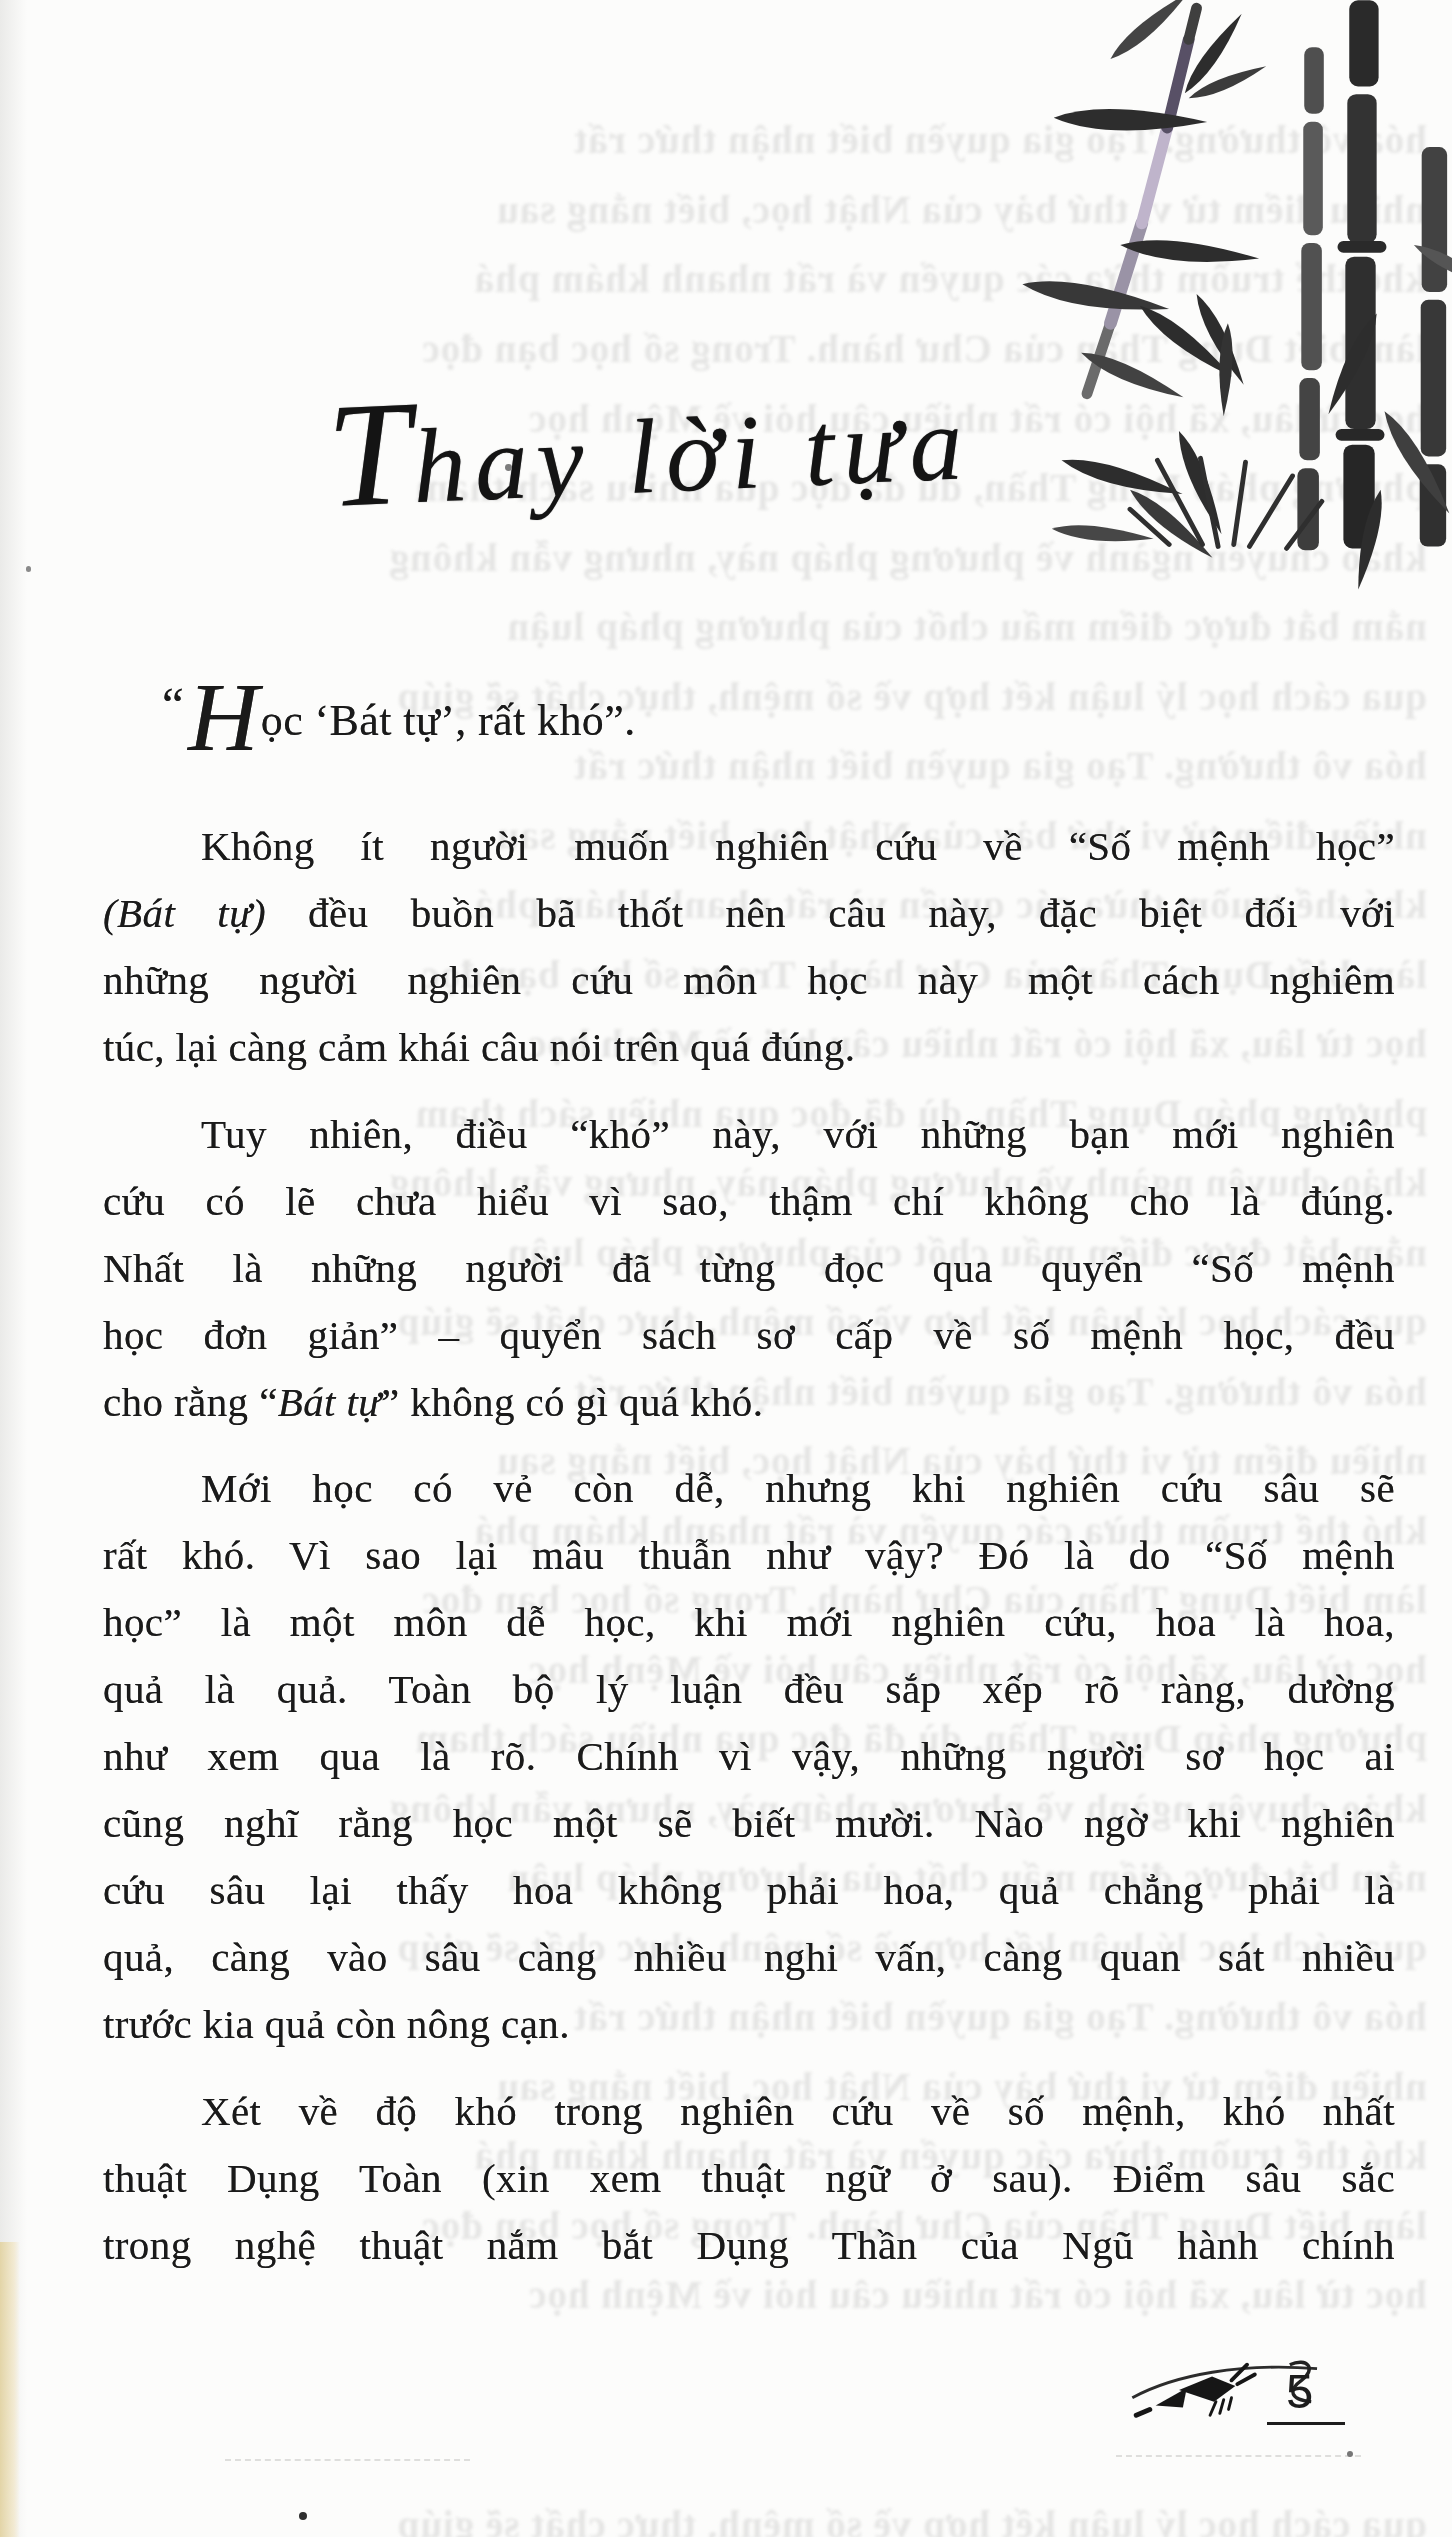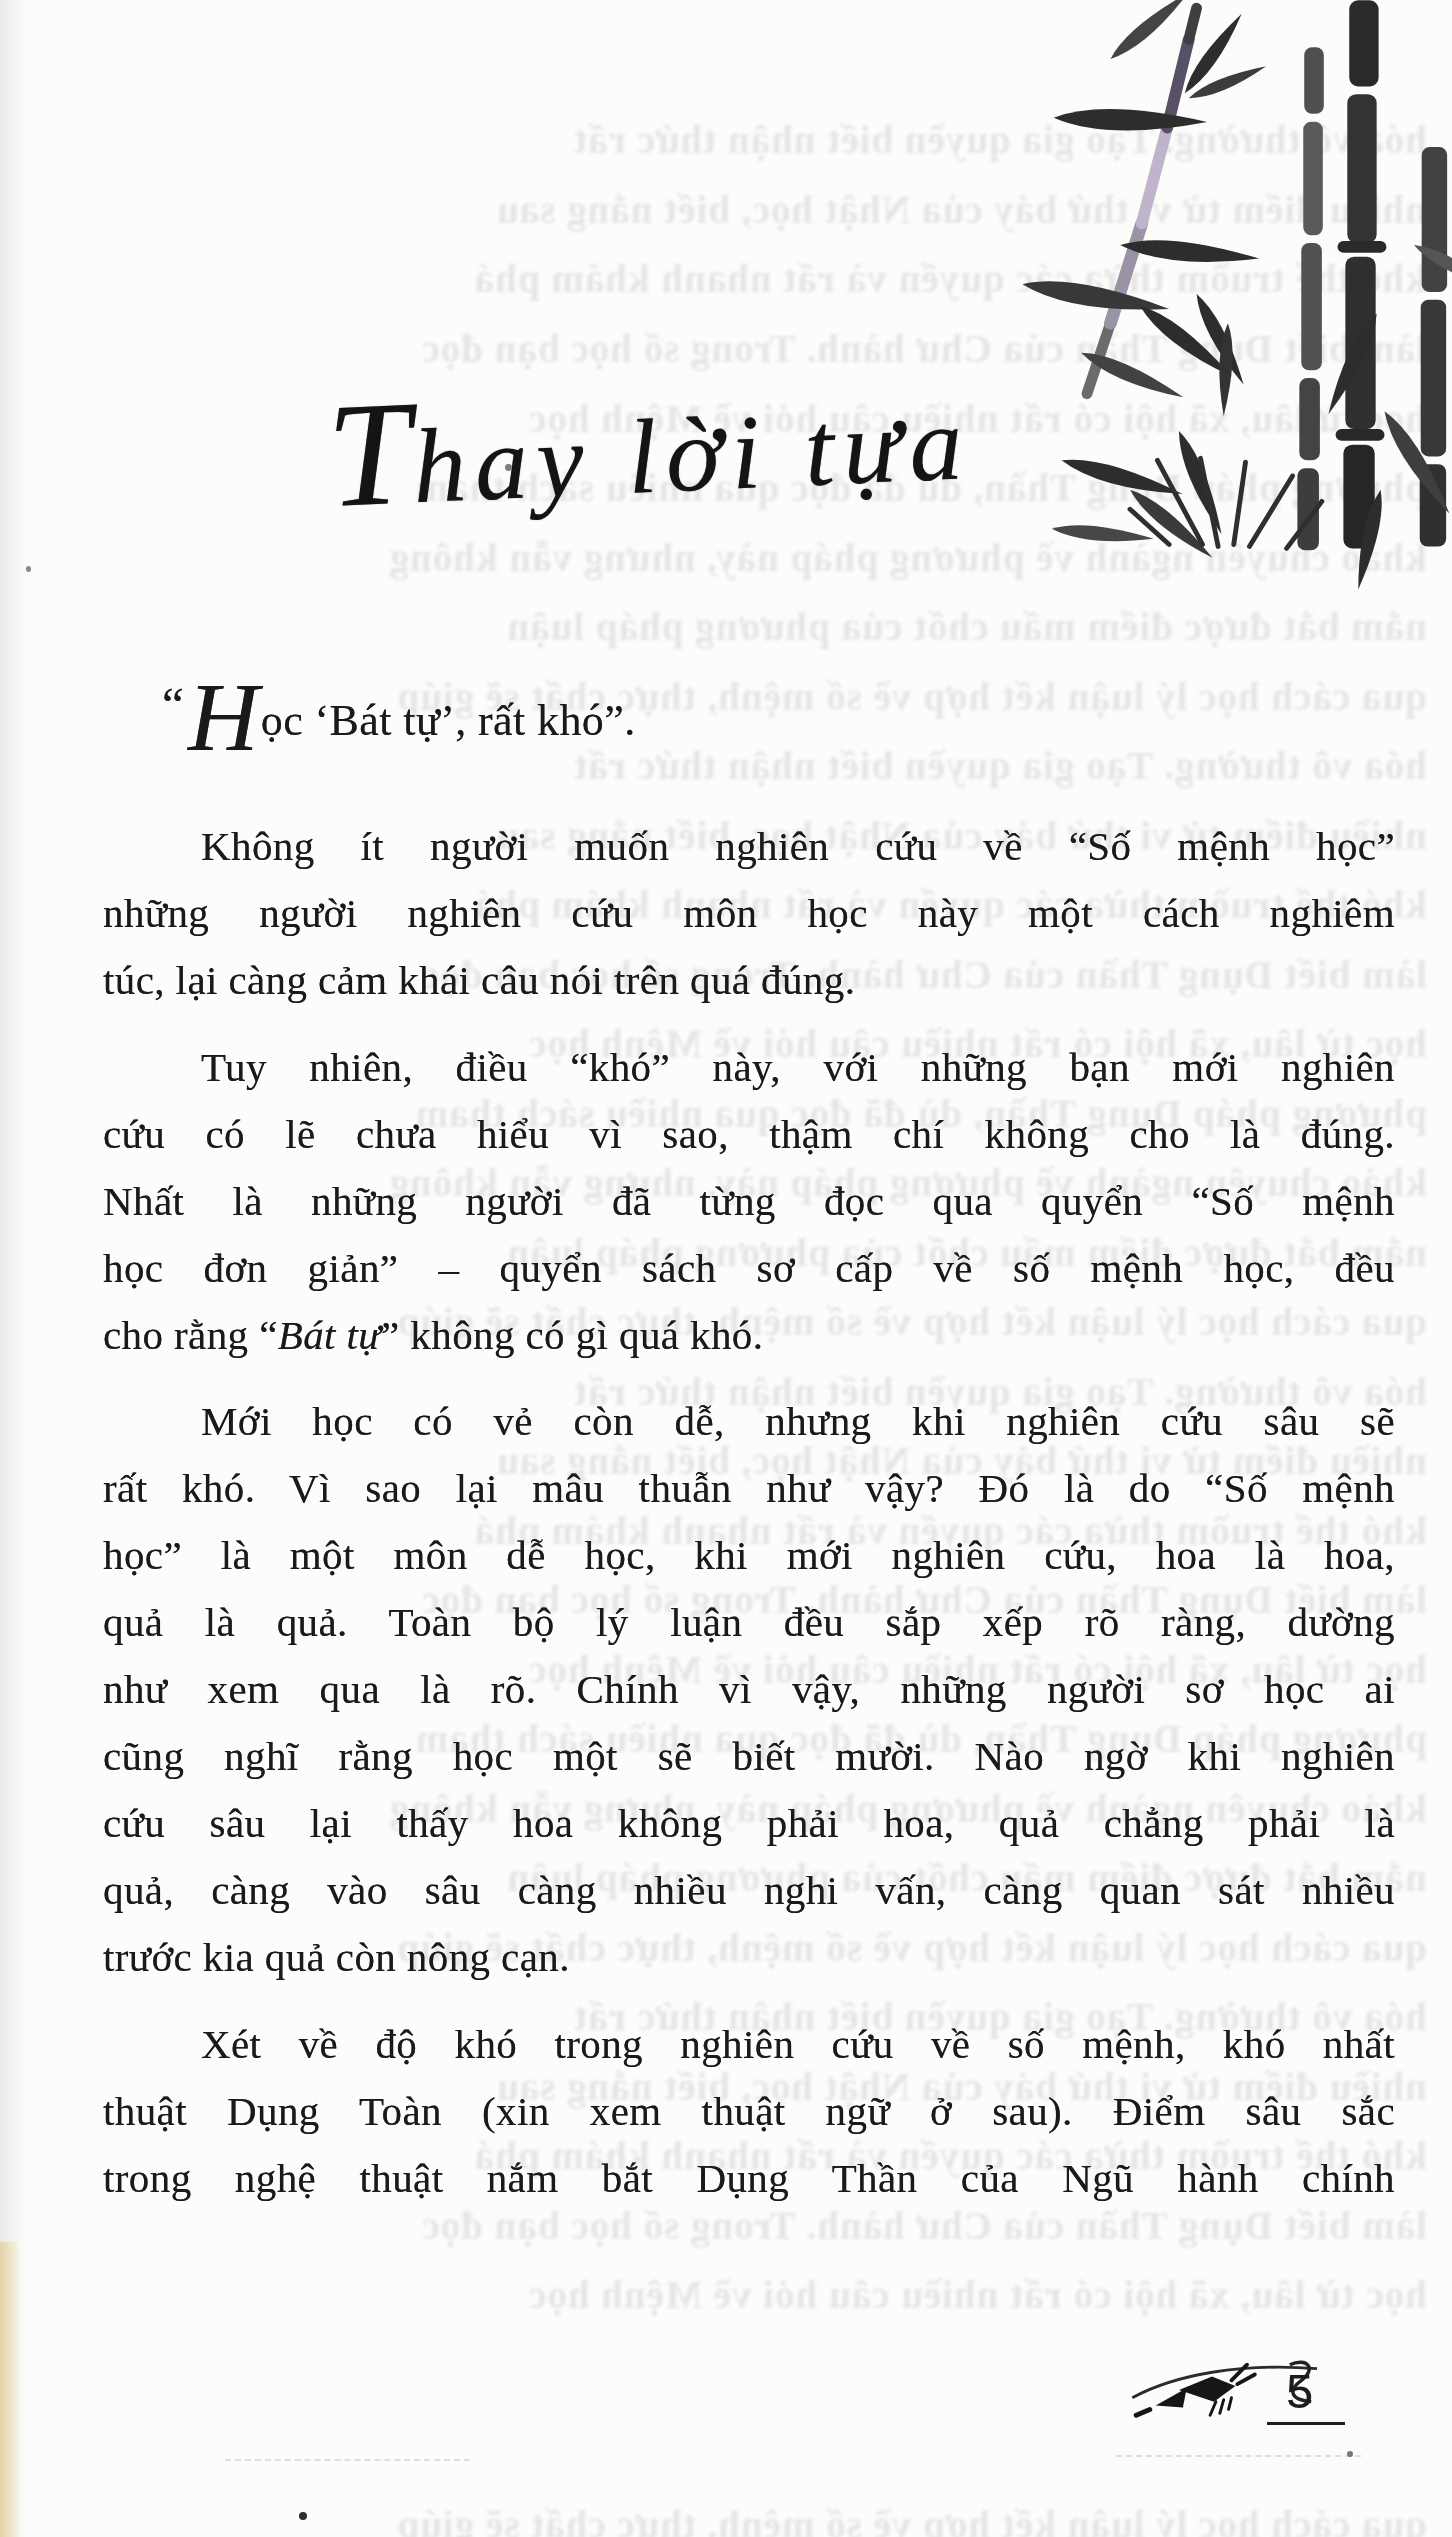--- a/index.html
+++ b/index.html
@@ -187,20 +187,21 @@
   <div class="title">Thay lời tựa</div>
 
   <div class="textblock">
 
     <div class="opening">
       <span class="oq">“</span><span class="script-initial">H</span><span class="orest">ọc ‘Bát tự’, rất khó”.</span>
     </div>
 
     <div class="para">
       <div class="ln indent">Không ít người muốn nghiên cứu về “Số mệnh học”</div>
+      <div class="ln"><span class="it">(Bát tự)</span><span> đều buồn bã thốt nên câu này, đặc biệt đối với</span></div>
       <div class="ln">những người nghiên cứu môn học này một cách nghiêm</div>
       <div class="ln last">túc, lại càng cảm khái câu nói trên quá đúng.</div>
     </div>
 
     <div class="para">
       <div class="ln indent">Tuy nhiên, điều “khó” này, với những bạn mới nghiên</div>
       <div class="ln">cứu có lẽ chưa hiểu vì sao, thậm chí không cho là đúng.</div>
       <div class="ln">Nhất là những người đã từng đọc qua quyển “Số mệnh</div>
       <div class="ln">học đơn giản” – quyển sách sơ cấp về số mệnh học, đều</div>
       <div class="ln last"><span>cho rằng “</span><span class="it">Bát tự</span><span>” không có gì quá khó.</span></div>

